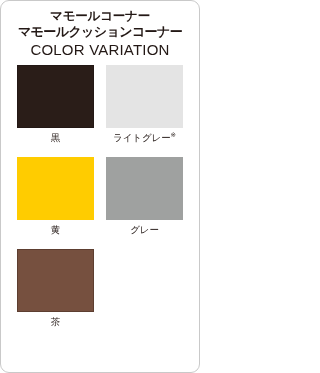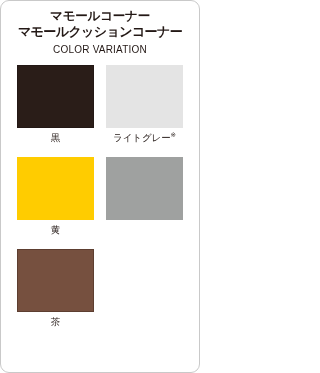--- a/index.html
+++ b/index.html
@@ -37,21 +37,21 @@
     color: #231815;
     font-weight: 700;
     letter-spacing: -0.2px;
     white-space: nowrap;
   }
   .title-line-2 {
     font-size: 13px;
     letter-spacing: -0.6px;
   }
   .title-line-3 {
-    font-size: 10px;
+    font-size: 15px;
     line-height: 20px;
     color: #231815;
     font-weight: 400;
     letter-spacing: 0.2px;
     margin-top: 1px;
     white-space: nowrap;
   }
 
   #swatch-grid {
     margin-top: 5px;
@@ -121,20 +121,23 @@
 
     <div class="swatch-cell">
       <div class="swatch-chip" style="background: rgb(255, 204, 0); border: 1px solid rgb(255, 204, 0);"></div>
       <div class="swatch-label">
         <span>黄</span><span class="mark"></span>
       </div>
     </div>
 
     <div class="swatch-cell">
       <div class="swatch-chip" style="background: rgb(159, 161, 160); border: 1px solid rgb(159, 161, 160);"></div>
+      <div class="swatch-label">
+        <span>グレー</span><span class="mark"></span>
+      </div>
     </div>
 
 
     <div class="swatch-cell">
       <div class="swatch-chip" style="background: rgb(118, 80, 63); border: 1px solid rgb(93, 62, 48);"></div>
       <div class="swatch-label">
         <span>茶</span><span class="mark"></span>
       </div>
     </div>
 

